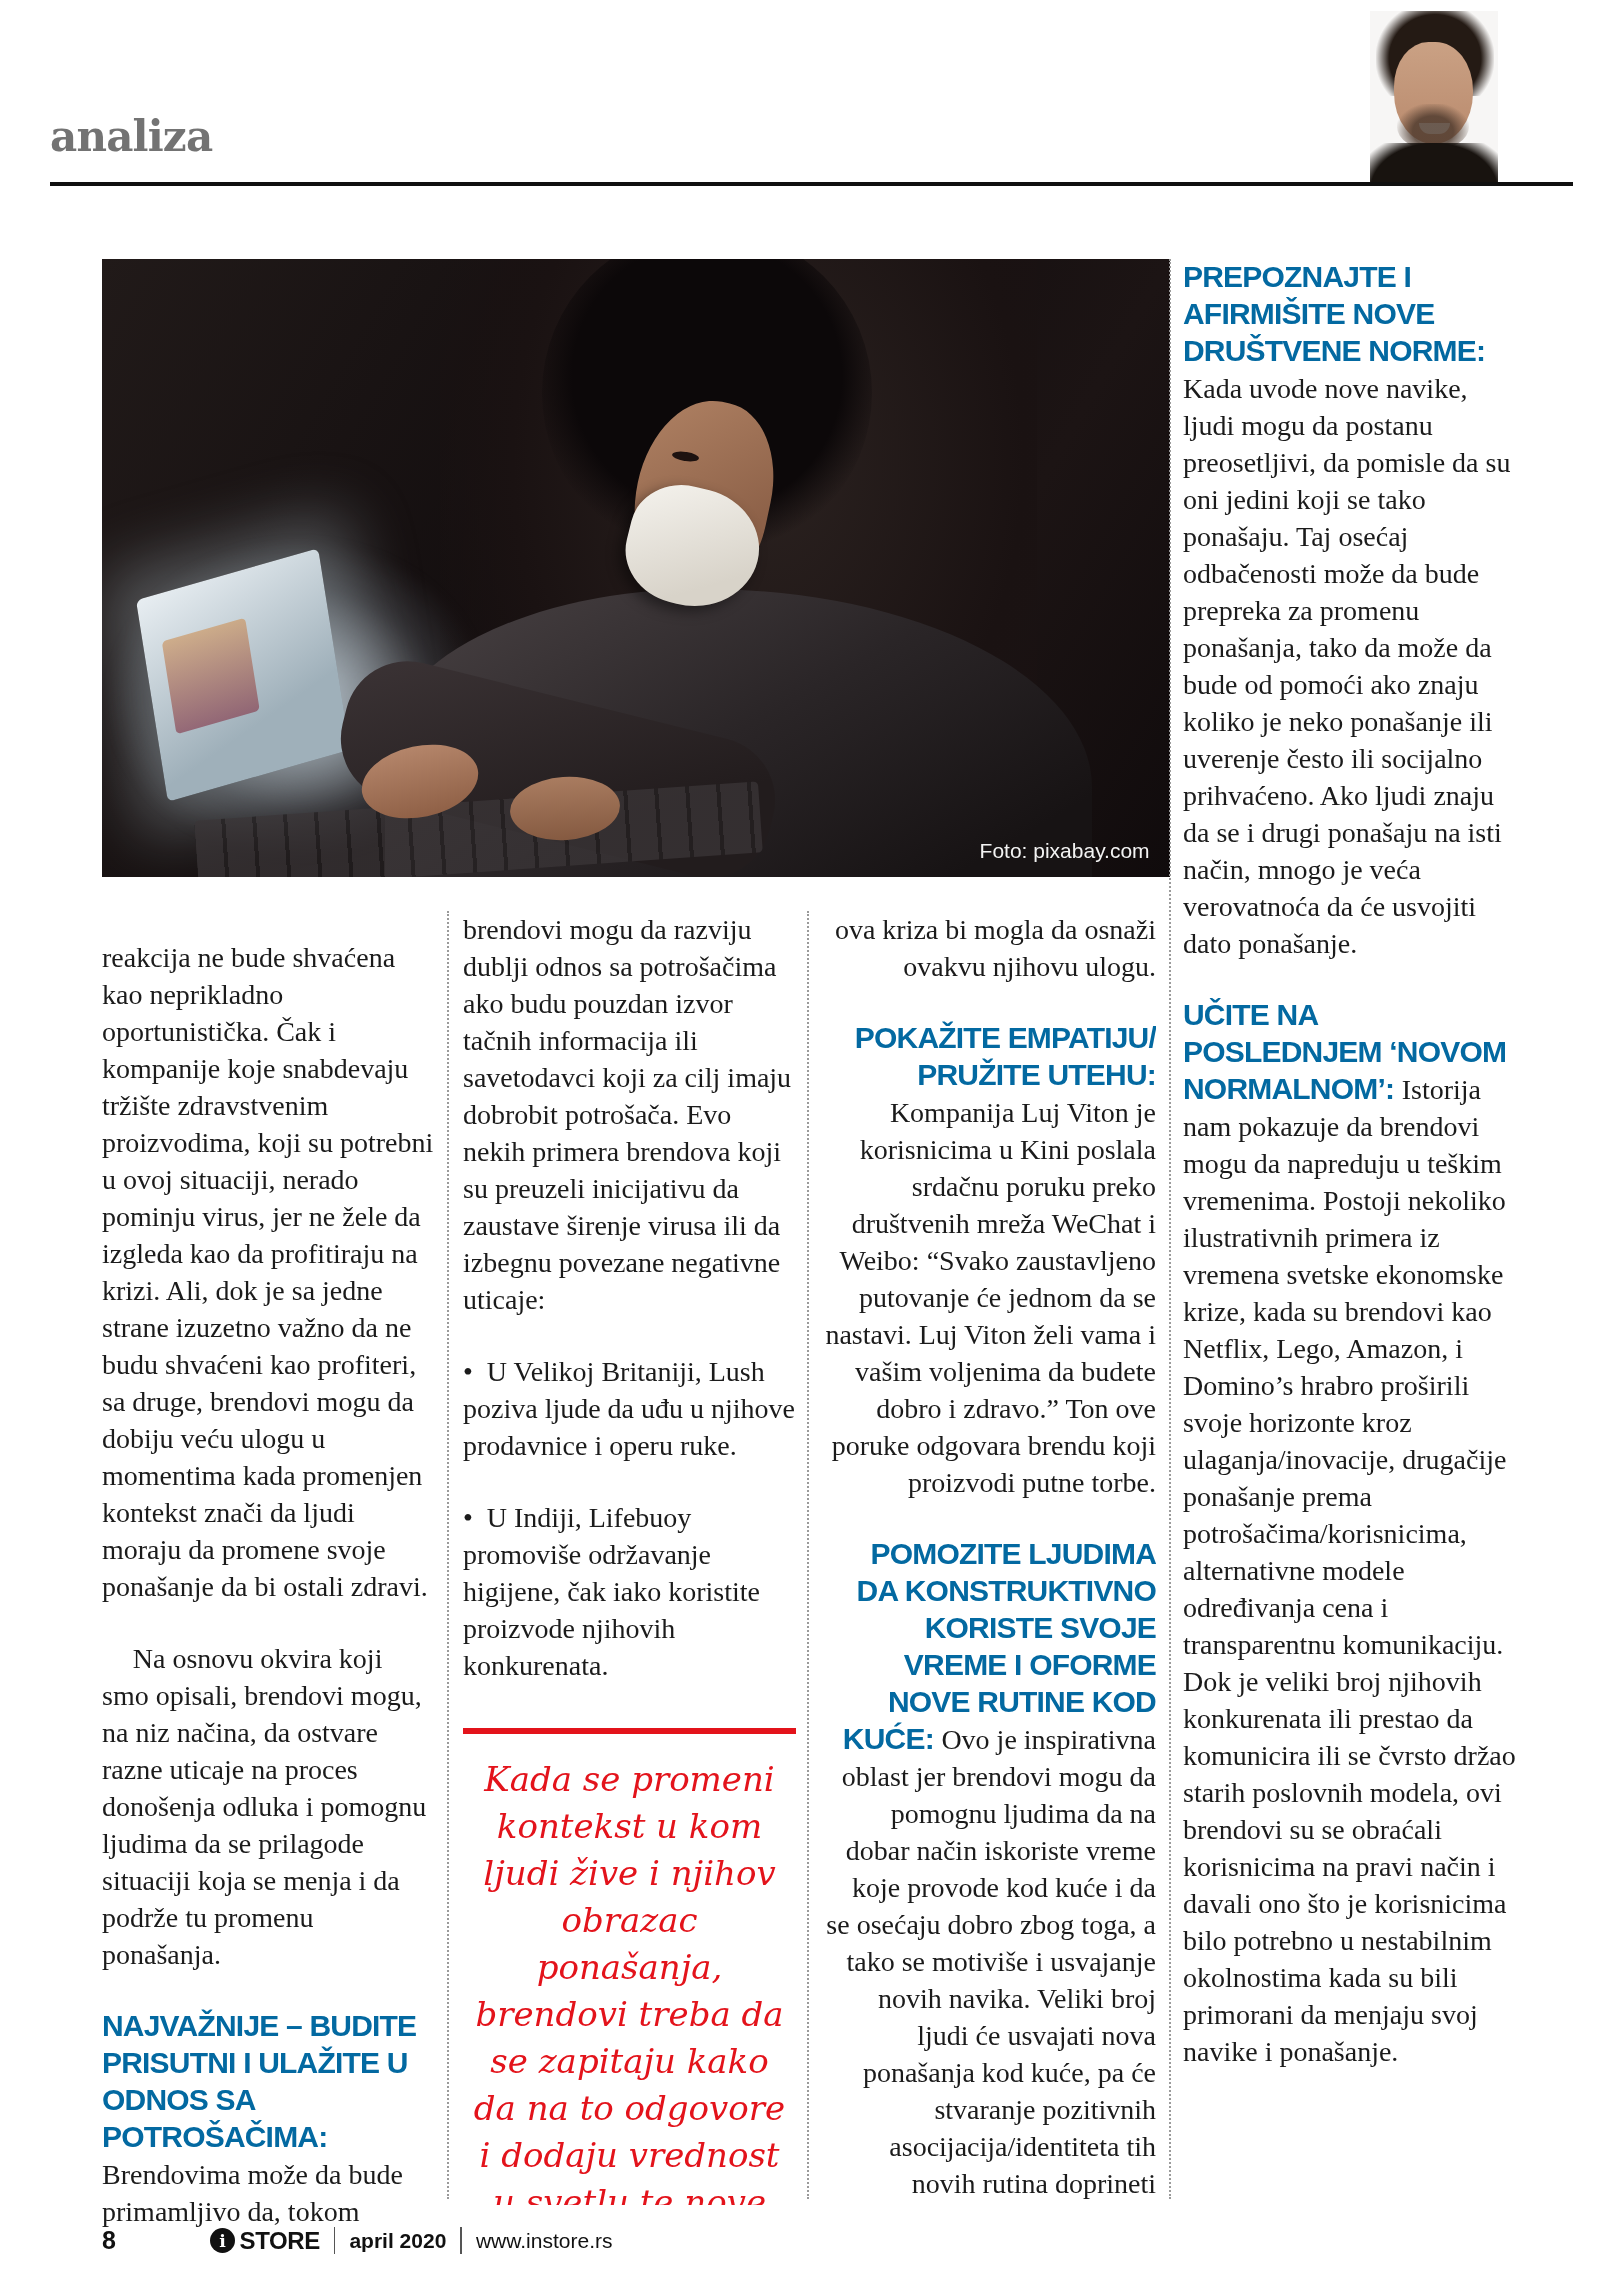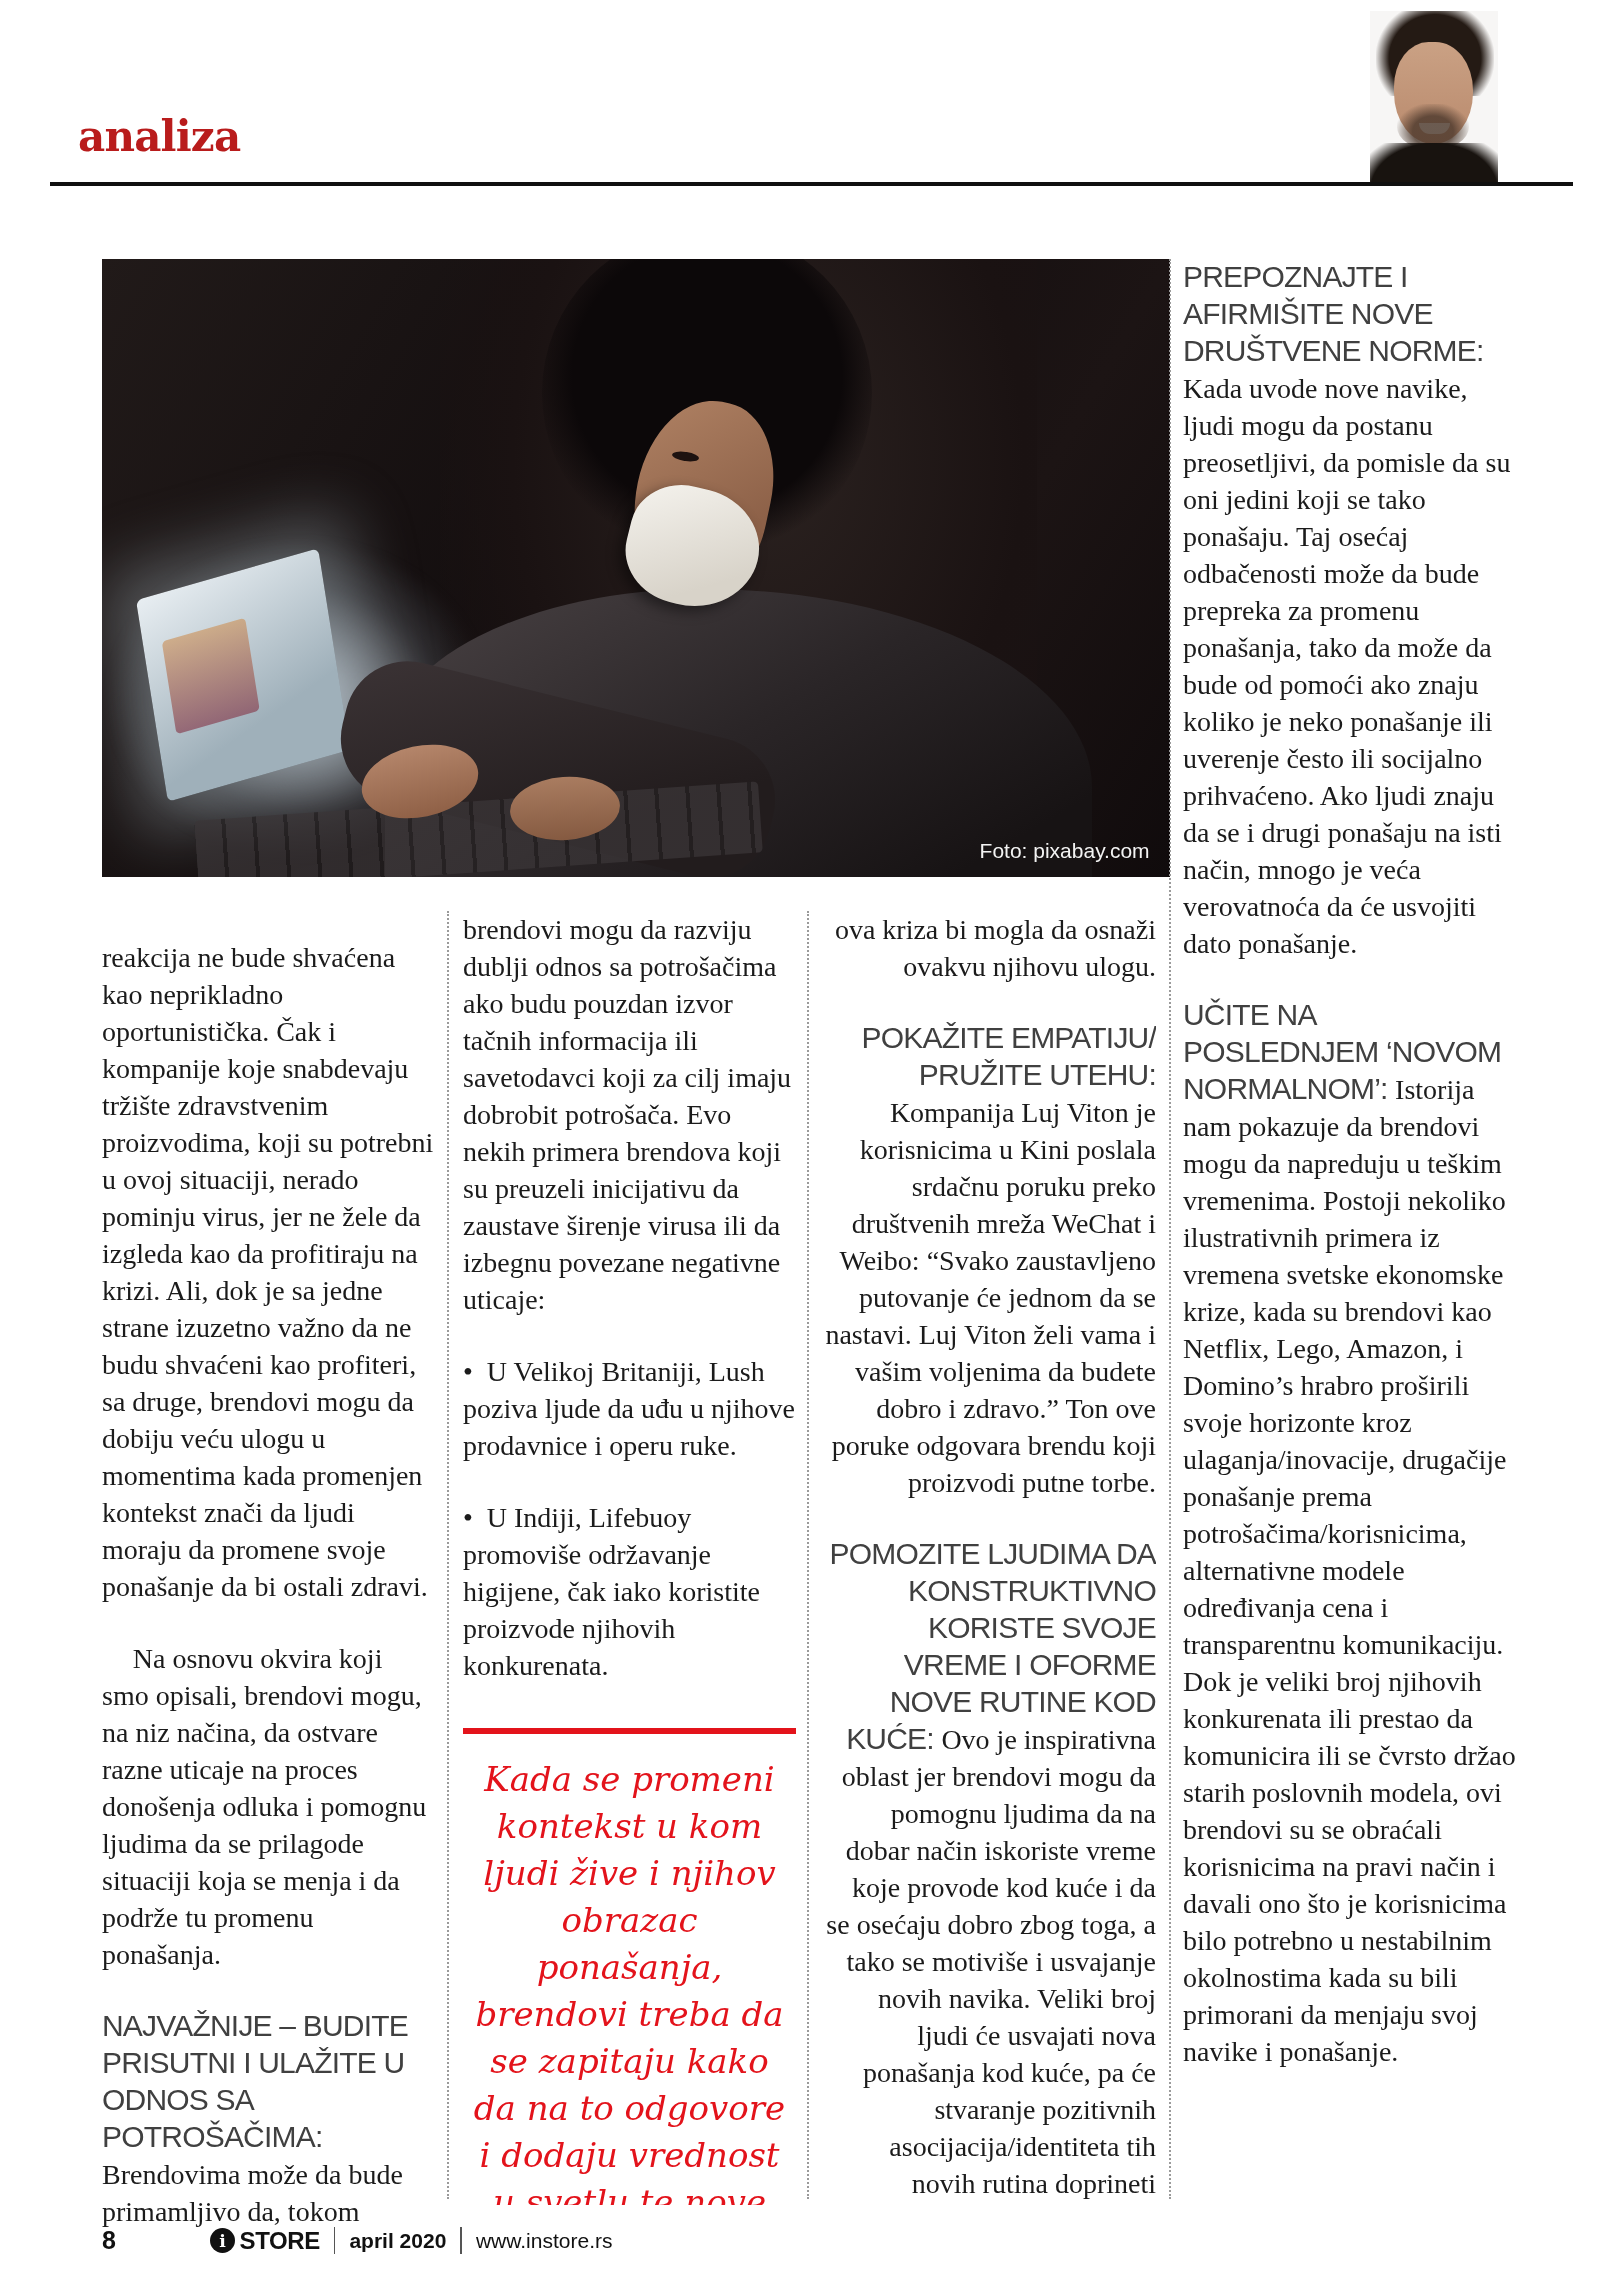--- a/index.html
+++ b/index.html
@@ -1,21 +1,21 @@
 <!DOCTYPE html>
 <html style="--accent: #e3131b;font-size:12.6px"><head>
 <meta charset="utf-8">
 <style>
   html,body{margin:0;padding:0;background:#e9e9e9;}
   .page{position:relative;width:1623px;height:2295px;background:#ffffff;margin:0 auto;overflow:hidden;
         font-family:"Liberation Serif","DejaVu Serif",serif;color:#1b1b1b;}
 
   
   .section-title{position:absolute;left:50px;top:112px;font-family:"DejaVu Serif",serif;
-        font-weight:bold;font-size:42px;letter-spacing:-0.8px;color:#b91c1c;margin-left:28px;}
+        font-weight:bold;font-size:42px;letter-spacing:-0.8px;color:#737373;}
   .byline{position:absolute;right:272px;top:94px;text-align:right;font-family:"DejaVu Serif",serif;
         font-weight:bold;font-size:18px;line-height:24px;color:#111;}
   .headshot{position:absolute;left:1370px;top:11px;width:128px;height:174px;background:#f7f6f5;overflow:hidden;}
   .hs-hair{position:absolute;left:6.3px;top:-9.4px;width:118px;height:94px;background:radial-gradient(ellipse at 50% 60%,#241a14 55%,transparent 72%);}
   .hs-face{position:absolute;left:23.6px;top:31px;width:79px;height:102px;border-radius:48% 52% 55% 55%;
         background:linear-gradient(#caa184,#b98a6d);}
   .hs-beard{position:absolute;left:27px;top:93px;width:72px;height:46px;border-radius:40% 40% 60% 60%;
         background:radial-gradient(ellipse at 50% 60%,#4a372b 40%,transparent 75%);opacity:.8;}
   .hs-smile{position:absolute;left:49px;top:112px;width:31px;height:11px;border-radius:0 0 15.7px 15.7px;background:#f1ece6;}
   .hs-shirt{position:absolute;left:0px;top:132px;width:128px;height:47px;background:radial-gradient(ellipse at 50% 100%,#18130f 70%,transparent 90%);}
@@ -53,22 +53,22 @@
   .photo-caption{position:absolute;right:20.4px;bottom:14px;font-family:"Liberation Sans",sans-serif;
          font-size:21px;color:#f3f3f3;}
 
   
   .col{position:absolute;width:333px;overflow:hidden;font-size:28px;line-height:37px;text-align:left;}
   .col-1,.col-2,.col-3{top:911px;height:1294px;}
   .col-1{left:102px;margin-top:28px;} .col-2{left:463px;} .col-3{left:823px;text-align:right;}
   .col-4{left:1183px;top:259px;height:1946px;}
   .seg{margin:0 0 35px 0;}
   .seg.indent{text-indent:1.1em;}
-  .runhead{font-family:"Liberation Sans","DejaVu Sans",sans-serif;font-weight:normal;font-size:30px;
-         line-height:36px;letter-spacing:-0.8px;color:#404040;}
+  .runhead{font-family:"Liberation Sans","DejaVu Sans",sans-serif;font-weight:bold;font-size:30px;
+         line-height:36px;letter-spacing:-0.8px;color:#0369a1;}
   .pullquote{margin:44px 0 39px 0;}
   .pq-rule{height:6.3px;background:var(--accent);}
   .pq-text{padding:22px 4.7px 27px 4.7px;text-align:center;font-style:italic;font-size:34px;line-height:47px;
          color:var(--accent);font-family:"DejaVu Serif",serif;}
 
   .vsep{position:absolute;width:0;border-left:2.4px dotted #9a9a9a;}
   .vsep-1,.vsep-2{top:911px;height:1288px;}
   .vsep-1{left:447px;} .vsep-2{left:807px;}
   .vsep-3{left:1169px;top:259px;height:1940px;}
 

